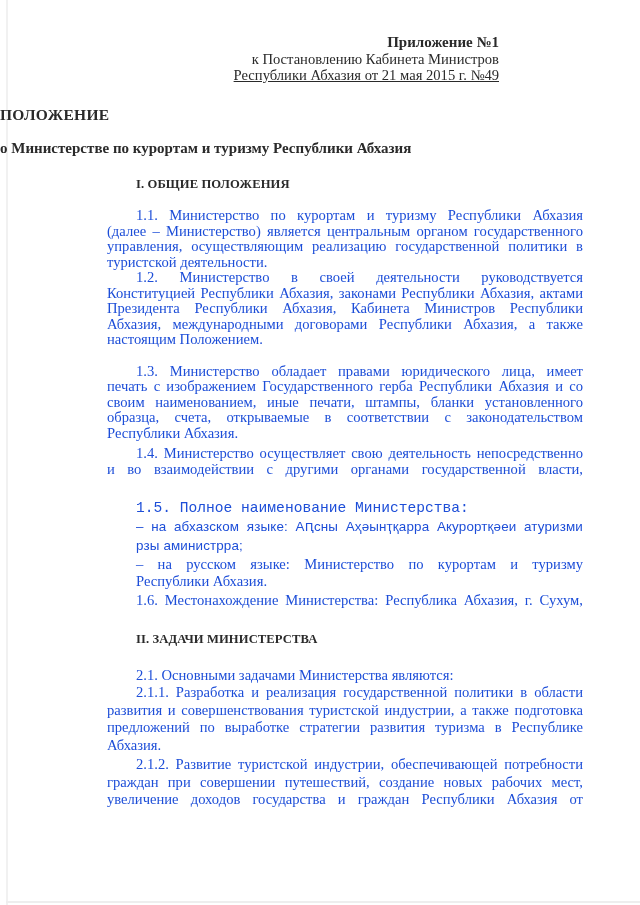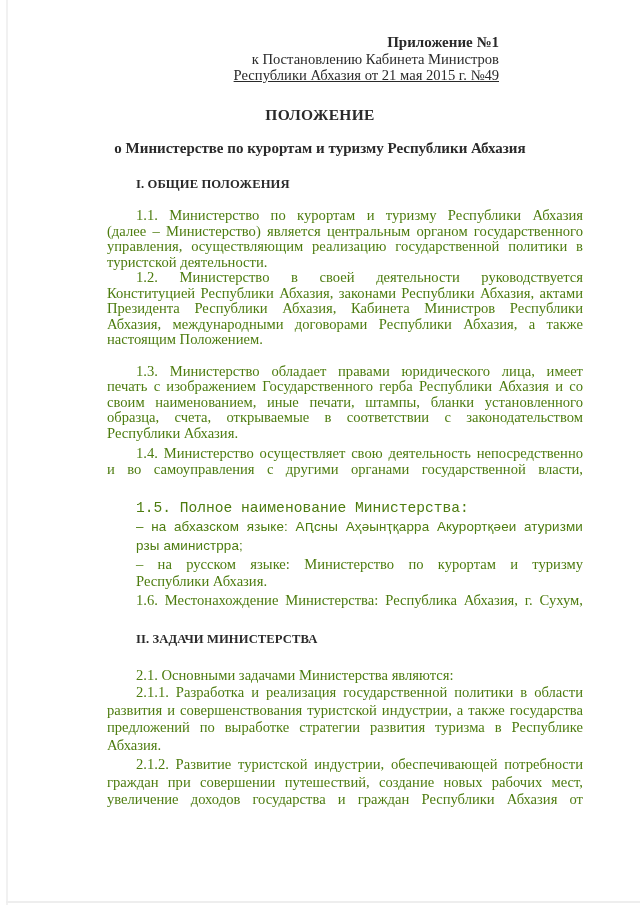--- a/index.html
+++ b/index.html
@@ -5,28 +5,28 @@
     html, body { margin: 0; padding: 0; }
     body {
       width: 640px; height: 905px; background: #ffffff; position: relative; overflow: hidden;
       font-family: "Liberation Serif", "DejaVu Serif", serif; color: #2a2a2a;
     }
     .page { position: absolute; left: 0; top: 0; width: 556px; height: 905px; background: #fff; }
     .edge-left { position: absolute; left: 6px; top: 0; width: 2px; height: 905px; background: #f1f1f1; }
     .edge-bottom { position: absolute; left: 6px; bottom: 2px; width: 634px; height: 2px; background: #eeeeee; }
     .ln {
       position: absolute; left: 107px; width: 476px; font-size: 14.6px; line-height: 16px;
-      white-space: nowrap; text-align: justify; text-align-last: justify; color: #4d7c0f;
+      white-space: nowrap; text-align: justify; text-align-last: justify; color: #1d4ed8;
     }
     .ln.last { text-align-last: left; }
     .ln.ind { left: 136px; width: 447px; }
     .ln.sans { font-family: "Liberation Sans", "DejaVu Sans", sans-serif; font-size: 13.4px; letter-spacing: 0.15px; }
     .right { position: absolute; right: 57px; text-align: right; font-size: 14.6px; line-height: 16px; white-space: nowrap; }
     .bold { font-weight: bold; }
-    .center { position: absolute; left: 0; width: 640px; text-align: center; font-weight: bold; white-space: nowrap; }
+    .center { position: absolute; left: 0; width: 640px; font-weight: bold; white-space: nowrap; }
     .section { position: absolute; left: 136px; font-weight: bold; font-size: 12.6px; white-space: nowrap; letter-spacing: 0.1px; }
   </style>
 </head>
 <body>
 
 <div class="page">
   <div class="edge-left"></div>
   <div class="edge-bottom"></div>
 
   <div class="right bold" style="top:34px; font-size:15px;">Приложение №1</div>
@@ -49,33 +49,33 @@
   <div class="ln" style="top:316px;">Абхазия, международными договорами Республики Абхазия, а также</div>
   <div class="ln last" style="top:331px;">настоящим Положением.</div>
 
   <div class="ln ind" style="top:363px;">1.3. Министерство обладает правами юридического лица, имеет</div>
   <div class="ln" style="top:378px;">печать с изображением Государственного герба Республики Абхазия и со</div>
   <div class="ln" style="top:394px;">своим наименованием, иные печати, штампы, бланки установленного</div>
   <div class="ln" style="top:409px;">образца, счета, открываемые в соответствии с законодательством</div>
   <div class="ln last" style="top:425px;">Республики Абхазия.</div>
 
   <div class="ln ind" style="top:445px;">1.4. Министерство осуществляет свою деятельность непосредственно</div>
-  <div class="ln" style="top:461px;">и во самоуправления с другими органами государственной власти,</div>
+  <div class="ln" style="top:461px;">и во взаимодействии с другими органами государственной власти,</div>
 
   <div class="ln ind last" style="top:500px;font-family:Liberation Mono, monospace;">1.5. Полное наименование  Министерства:</div>
   <div class="ln ind sans" style="top:519px;">– на абхазском языке: Аԥсны Аҳәынҭқарра Акурортқәеи атуризми</div>
   <div class="ln ind sans last" style="top:538px;">рзы аминистрра;</div>
   <div class="ln ind" style="top:556px;">– на русском языке: Министерство по курортам и туризму</div>
   <div class="ln ind last" style="top:573px;">Республики Абхазия.</div>
   <div class="ln ind" style="top:592px;">1.6. Местонахождение Министерства: Республика Абхазия, г. Сухум,</div>
 
   <div class="section" style="top:632px;">II. ЗАДАЧИ МИНИСТЕРСТВА</div>
 
   <div class="ln ind last" style="top:667px;">2.1. Основными задачами Министерства являются:</div>
   <div class="ln ind" style="top:684px;">2.1.1. Разработка и реализация государственной политики в области</div>
-  <div class="ln" style="top:702px;">развития и совершенствования туристской индустрии, а также государства</div>
+  <div class="ln" style="top:702px;">развития и совершенствования туристской индустрии, а также подготовка</div>
   <div class="ln" style="top:719px;">предложений по выработке стратегии развития туризма в Республике</div>
   <div class="ln last" style="top:737px;">Абхазия.</div>
 
   <div class="ln ind" style="top:756px;">2.1.2. Развитие туристской индустрии, обеспечивающей потребности</div>
   <div class="ln" style="top:774px;">граждан при совершении путешествий, создание новых рабочих мест,</div>
   <div class="ln" style="top:791px;">увеличение доходов государства и граждан Республики Абхазия от</div>
 </div>
 
 </body></html>

